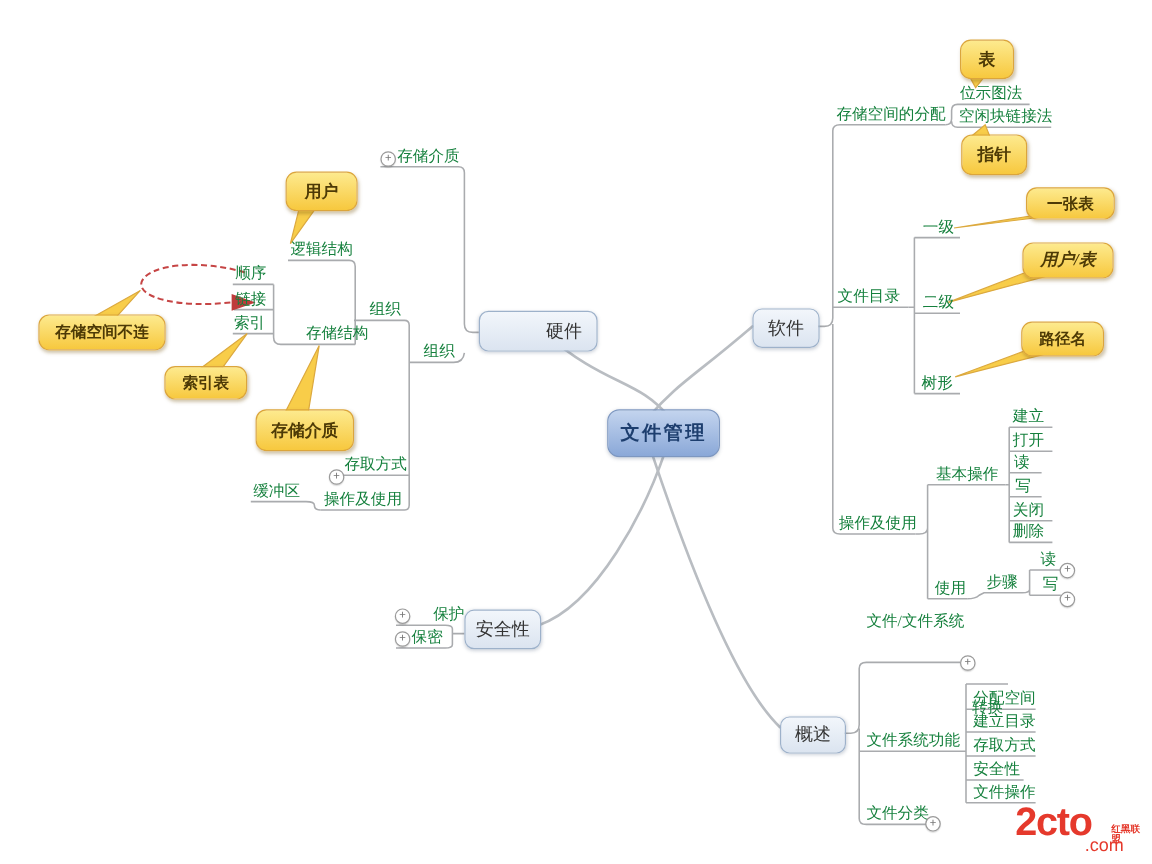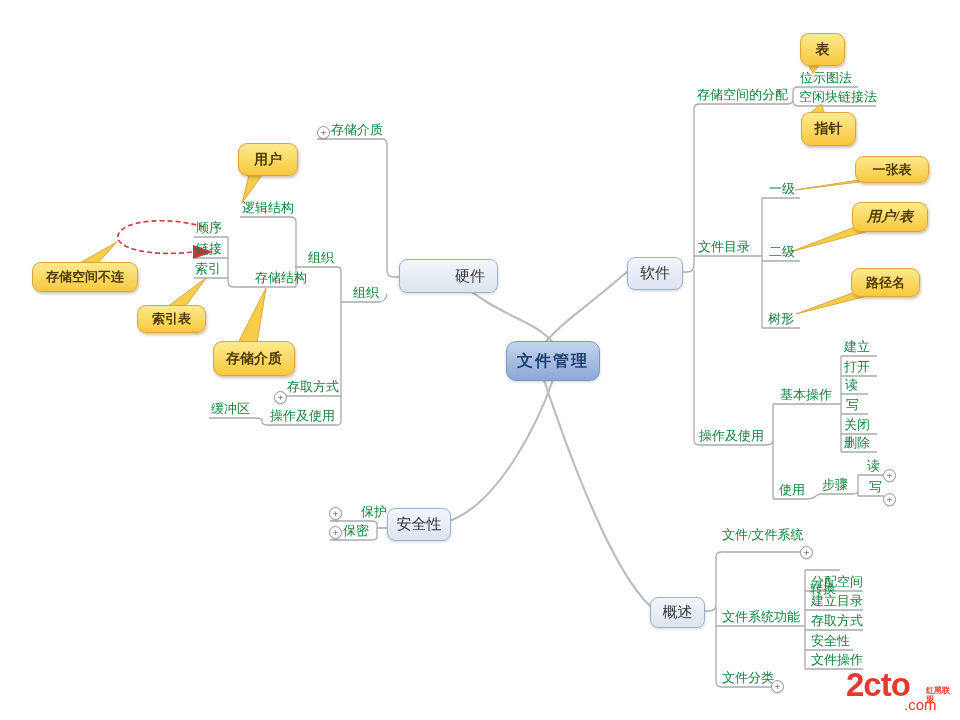--- a/index.html
+++ b/index.html
@@ -138,21 +138,21 @@
 
   <div class="co" style="left:800px;top:33px;width:43px;height:31px;">表</div>
   <div class="co" style="left:801px;top:112px;width:53px;height:32px;">指针</div>
   <div class="co small" style="left:855px;top:156px;width:72px;height:25px;">一张表</div>
   <div class="co" style="left:852px;top:202px;width:74px;height:28px;font-style:italic;">用户/表</div>
   <div class="co small" style="left:851px;top:268px;width:67px;height:27px;">路径名</div>
 
   <div class="t" style="left:343px;top:504px;margin-left:18px;">保护</div>
   <div class="t" style="left:343px;top:523px;">保密</div>
 
-  <div class="t" style="left:722px;top:527px;">文件/文件系统</div>
+  <div class="t" style="left:722px;top:510px;">文件/文件系统</div>
   <div class="t" style="left:722px;top:609px;">文件系统功能</div>
   <div class="t" style="left:810px;top:553px;margin-top:28px;">转换</div>
   <div class="t" style="left:811px;top:574px;">分配空间</div>
   <div class="t" style="left:811px;top:593px;">建立目录</div>
   <div class="t" style="left:811px;top:613px;">存取方式</div>
   <div class="t" style="left:811px;top:633px;">安全性</div>
   <div class="t" style="left:811px;top:652px;">文件操作</div>
   <div class="t" style="left:722px;top:670px;">文件分类</div>
 
   <div class="plus" style="left:317px;top:126px;">+</div>

